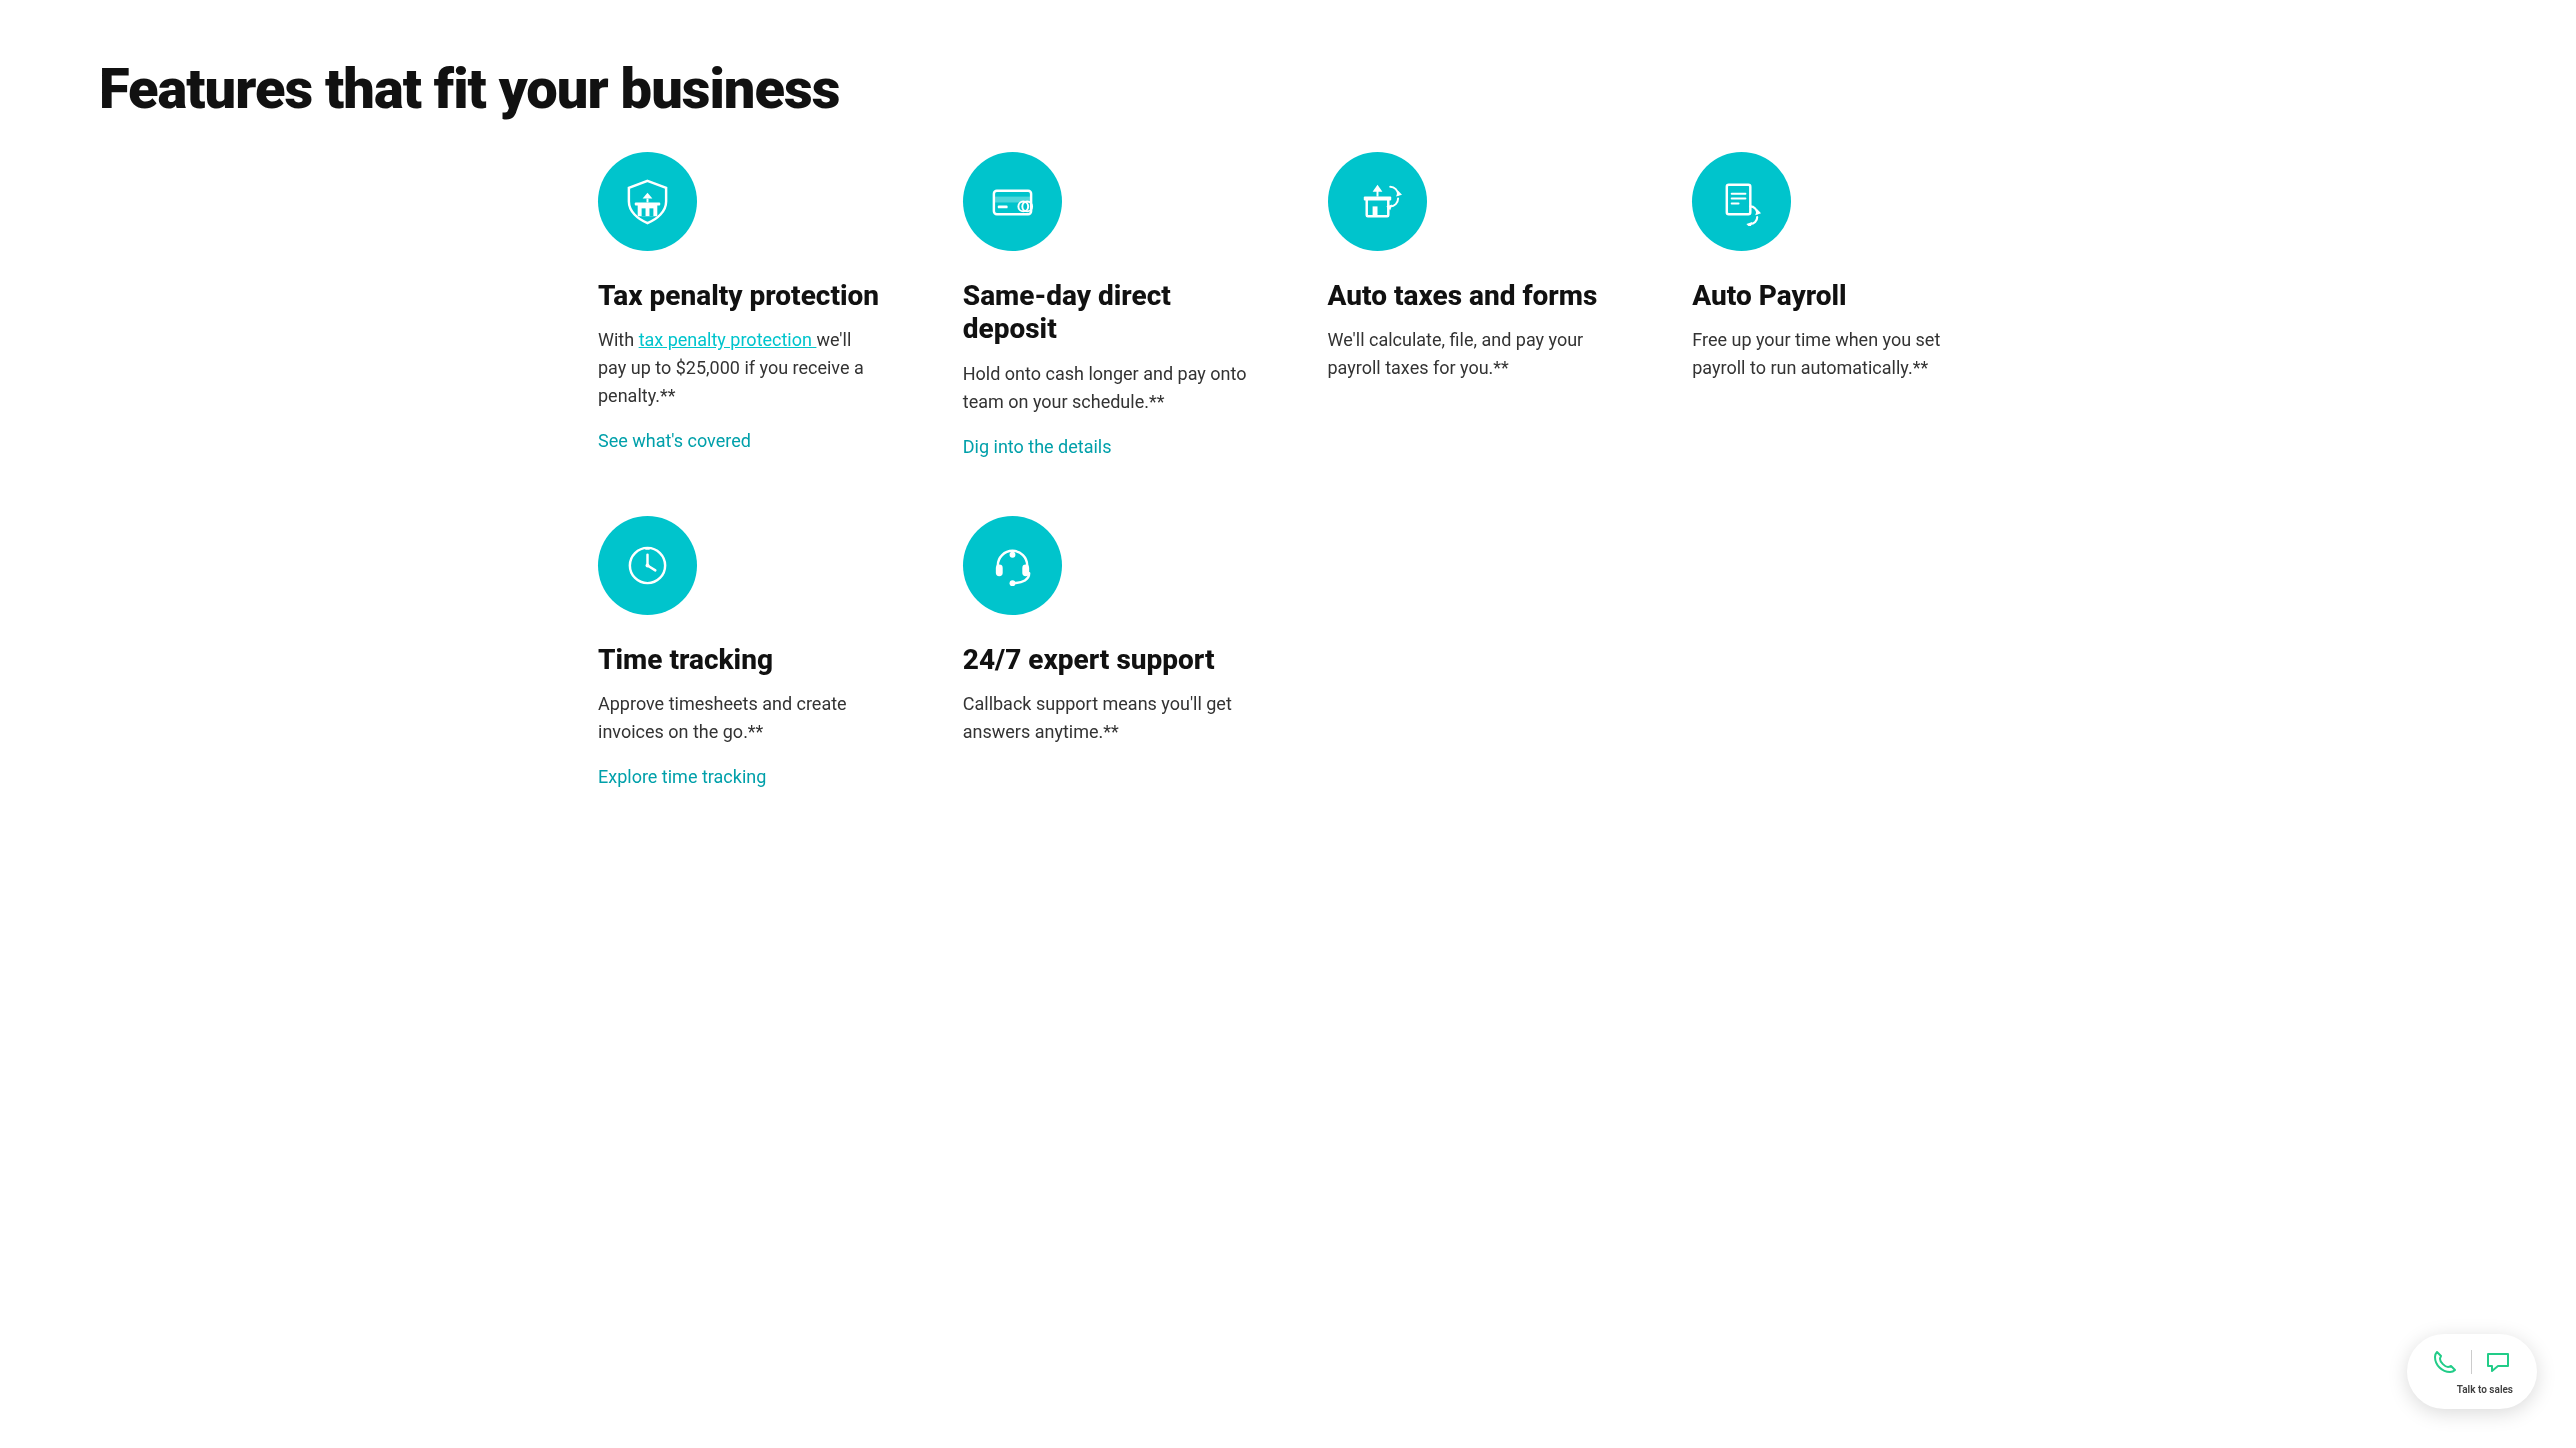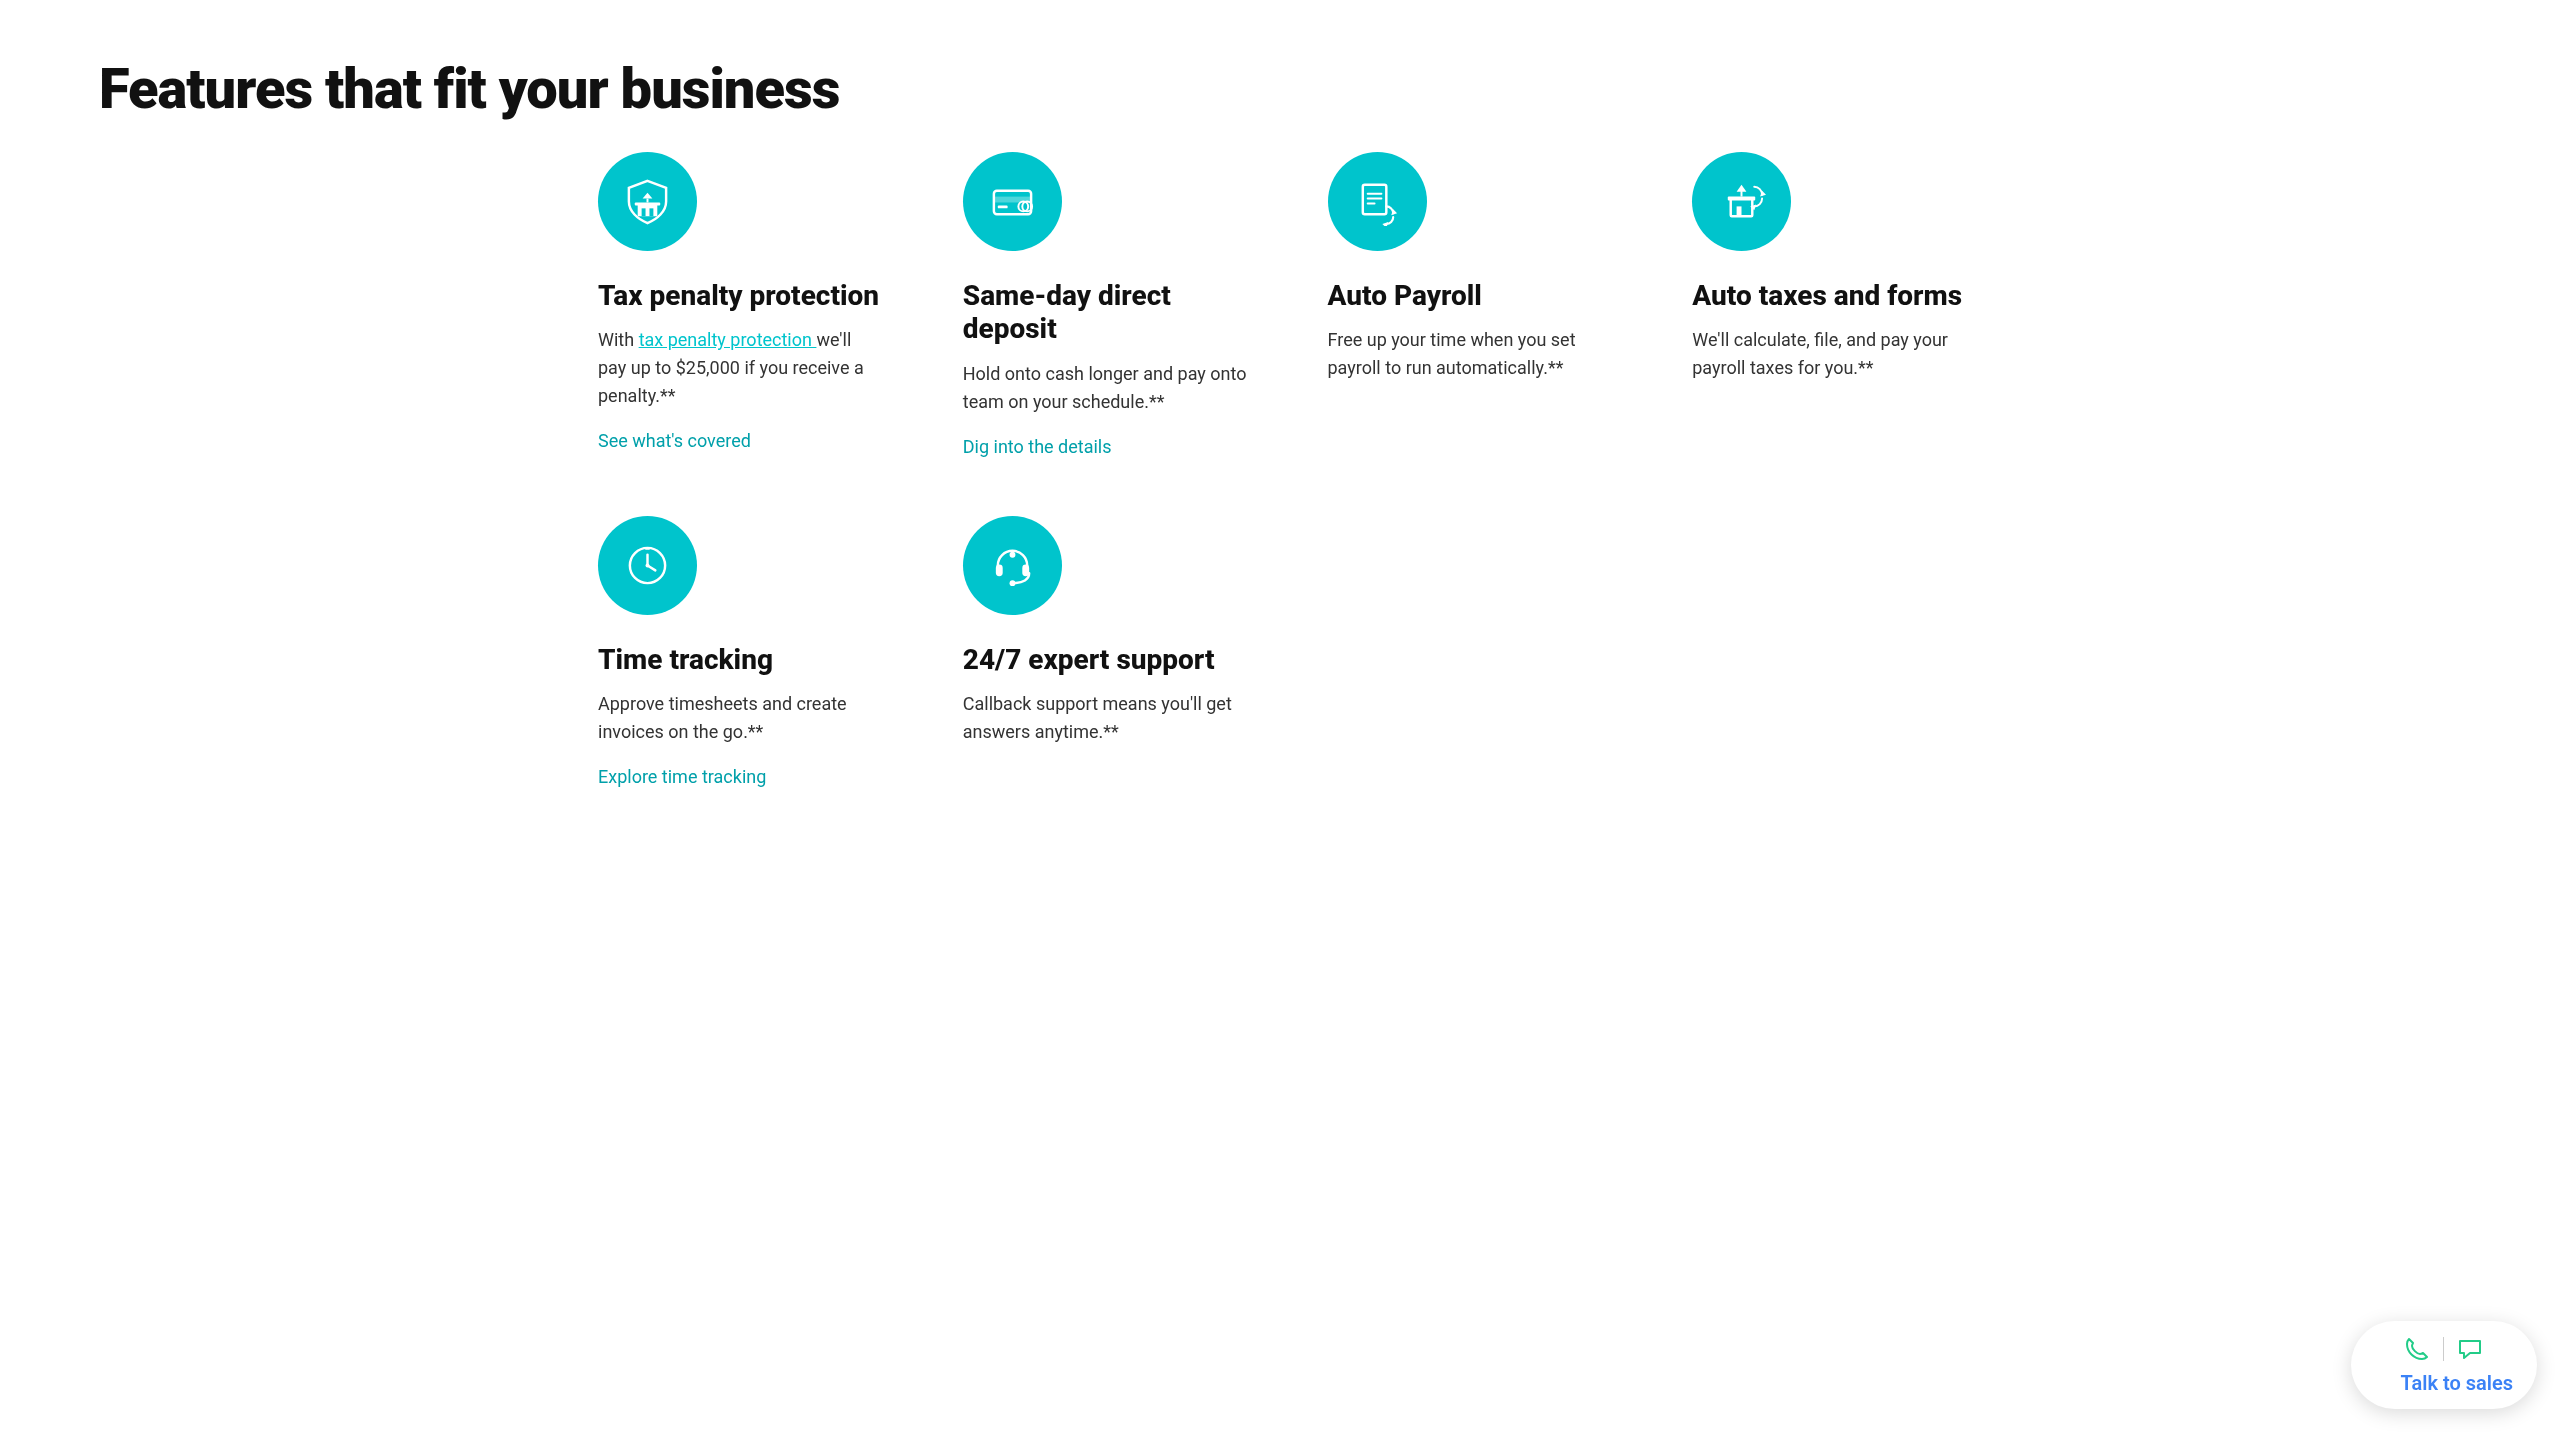--- a/index.html
+++ b/index.html
@@ -109,23 +109,23 @@
       gap: 12px;
     }
 
     .talk-to-sales-divider {
       width: 1px;
       height: 24px;
       background: #cccccc;
     }
 
     .talk-to-sales-label {
-      font-size: 20px;
+      font-size: 10px;
       font-weight: 600;
-      color: #3b82f6;
+      color: #404040;
       margin-left: 26px;
     }
 
     .tts-icon {
       width: 28px;
       height: 28px;
     }
   </style>
 </head>
 <body>
@@ -167,53 +167,53 @@
     </div>
     <h3 class="feature-title">Same-day direct deposit</h3>
     <p class="feature-description">Hold onto cash longer and pay onto team on your schedule.**</p>
     <a class="feature-link" href="#">Dig into the details</a>
   </div>
 
   <div class="feature-card">
     <div class="feature-icon-circle">
 
       <svg viewBox="0 0 50 50">
-        <rect x="10" y="8" width="24" height="30" rx="2" fill="none" stroke="white" stroke-width="2.5"></rect>
-        <line x1="15" y1="17" x2="29" y2="17" stroke="white" stroke-width="2" stroke-linecap="round"></line>
-        <line x1="15" y1="22" x2="29" y2="22" stroke="white" stroke-width="2" stroke-linecap="round"></line>
-        <line x1="15" y1="27" x2="22" y2="27" stroke="white" stroke-width="2" stroke-linecap="round"></line>
-
-        <path d="M34 30 A7 7 0 0 1 41 37" fill="none" stroke="white" stroke-width="2.2" stroke-linecap="round"></path>
-        <polygon points="41,33 39,39 45,37" fill="white"></polygon>
-        <path d="M41 41 A7 7 0 0 1 34 48" fill="none" stroke="white" stroke-width="2.2" stroke-linecap="round"></path>
-        <polygon points="34,52 36,46 30,48" fill="white"></polygon>
-      </svg>
-    </div>
-    <h3 class="feature-title">Auto Payroll</h3>
-    <p class="feature-description">Free up your time when you set payroll to run automatically.**</p>
-  </div>
-
-  <div class="feature-card">
-    <div class="feature-icon-circle">
-
-      <svg viewBox="0 0 50 50">
         <rect x="14" y="22" width="22" height="18" rx="1" fill="none" stroke="white" stroke-width="2.5"></rect>
         <rect x="20" y="30" width="5" height="10" fill="white"></rect>
         <rect x="11" y="20" width="28" height="4" rx="1" fill="white"></rect>
         <line x1="25" y1="20" x2="25" y2="14" stroke="white" stroke-width="2"></line>
         <polygon points="25,8 20,15 30,15" fill="white"></polygon>
 
         <path d="M38 10 A8 8 0 0 1 46 18" fill="none" stroke="white" stroke-width="2" stroke-linecap="round"></path>
         <polygon points="46,14 44,20 50,18" fill="white"></polygon>
         <path d="M46 22 A8 8 0 0 1 38 30" fill="none" stroke="white" stroke-width="2" stroke-linecap="round"></path>
         <polygon points="38,34 40,28 34,30" fill="white"></polygon>
       </svg>
     </div>
     <h3 class="feature-title">Auto taxes and forms</h3>
     <p class="feature-description">We'll calculate, file, and pay your payroll taxes for you.**</p>
+  </div>
+
+  <div class="feature-card">
+    <div class="feature-icon-circle">
+
+      <svg viewBox="0 0 50 50">
+        <rect x="10" y="8" width="24" height="30" rx="2" fill="none" stroke="white" stroke-width="2.5"></rect>
+        <line x1="15" y1="17" x2="29" y2="17" stroke="white" stroke-width="2" stroke-linecap="round"></line>
+        <line x1="15" y1="22" x2="29" y2="22" stroke="white" stroke-width="2" stroke-linecap="round"></line>
+        <line x1="15" y1="27" x2="22" y2="27" stroke="white" stroke-width="2" stroke-linecap="round"></line>
+
+        <path d="M34 30 A7 7 0 0 1 41 37" fill="none" stroke="white" stroke-width="2.2" stroke-linecap="round"></path>
+        <polygon points="41,33 39,39 45,37" fill="white"></polygon>
+        <path d="M41 41 A7 7 0 0 1 34 48" fill="none" stroke="white" stroke-width="2.2" stroke-linecap="round"></path>
+        <polygon points="34,52 36,46 30,48" fill="white"></polygon>
+      </svg>
+    </div>
+    <h3 class="feature-title">Auto Payroll</h3>
+    <p class="feature-description">Free up your time when you set payroll to run automatically.**</p>
   </div>
 
   <div class="feature-card">
     <div class="feature-icon-circle">
 
       <svg viewBox="0 0 50 50">
         <circle cx="25" cy="25" r="18" fill="none" stroke="white" stroke-width="2.5"></circle>
         <line x1="25" y1="14" x2="25" y2="25" stroke="white" stroke-width="2.5" stroke-linecap="round"></line>
         <line x1="25" y1="25" x2="33" y2="30" stroke="white" stroke-width="2.5" stroke-linecap="round"></line>
         <circle cx="25" cy="25" r="2" fill="white"></circle>

